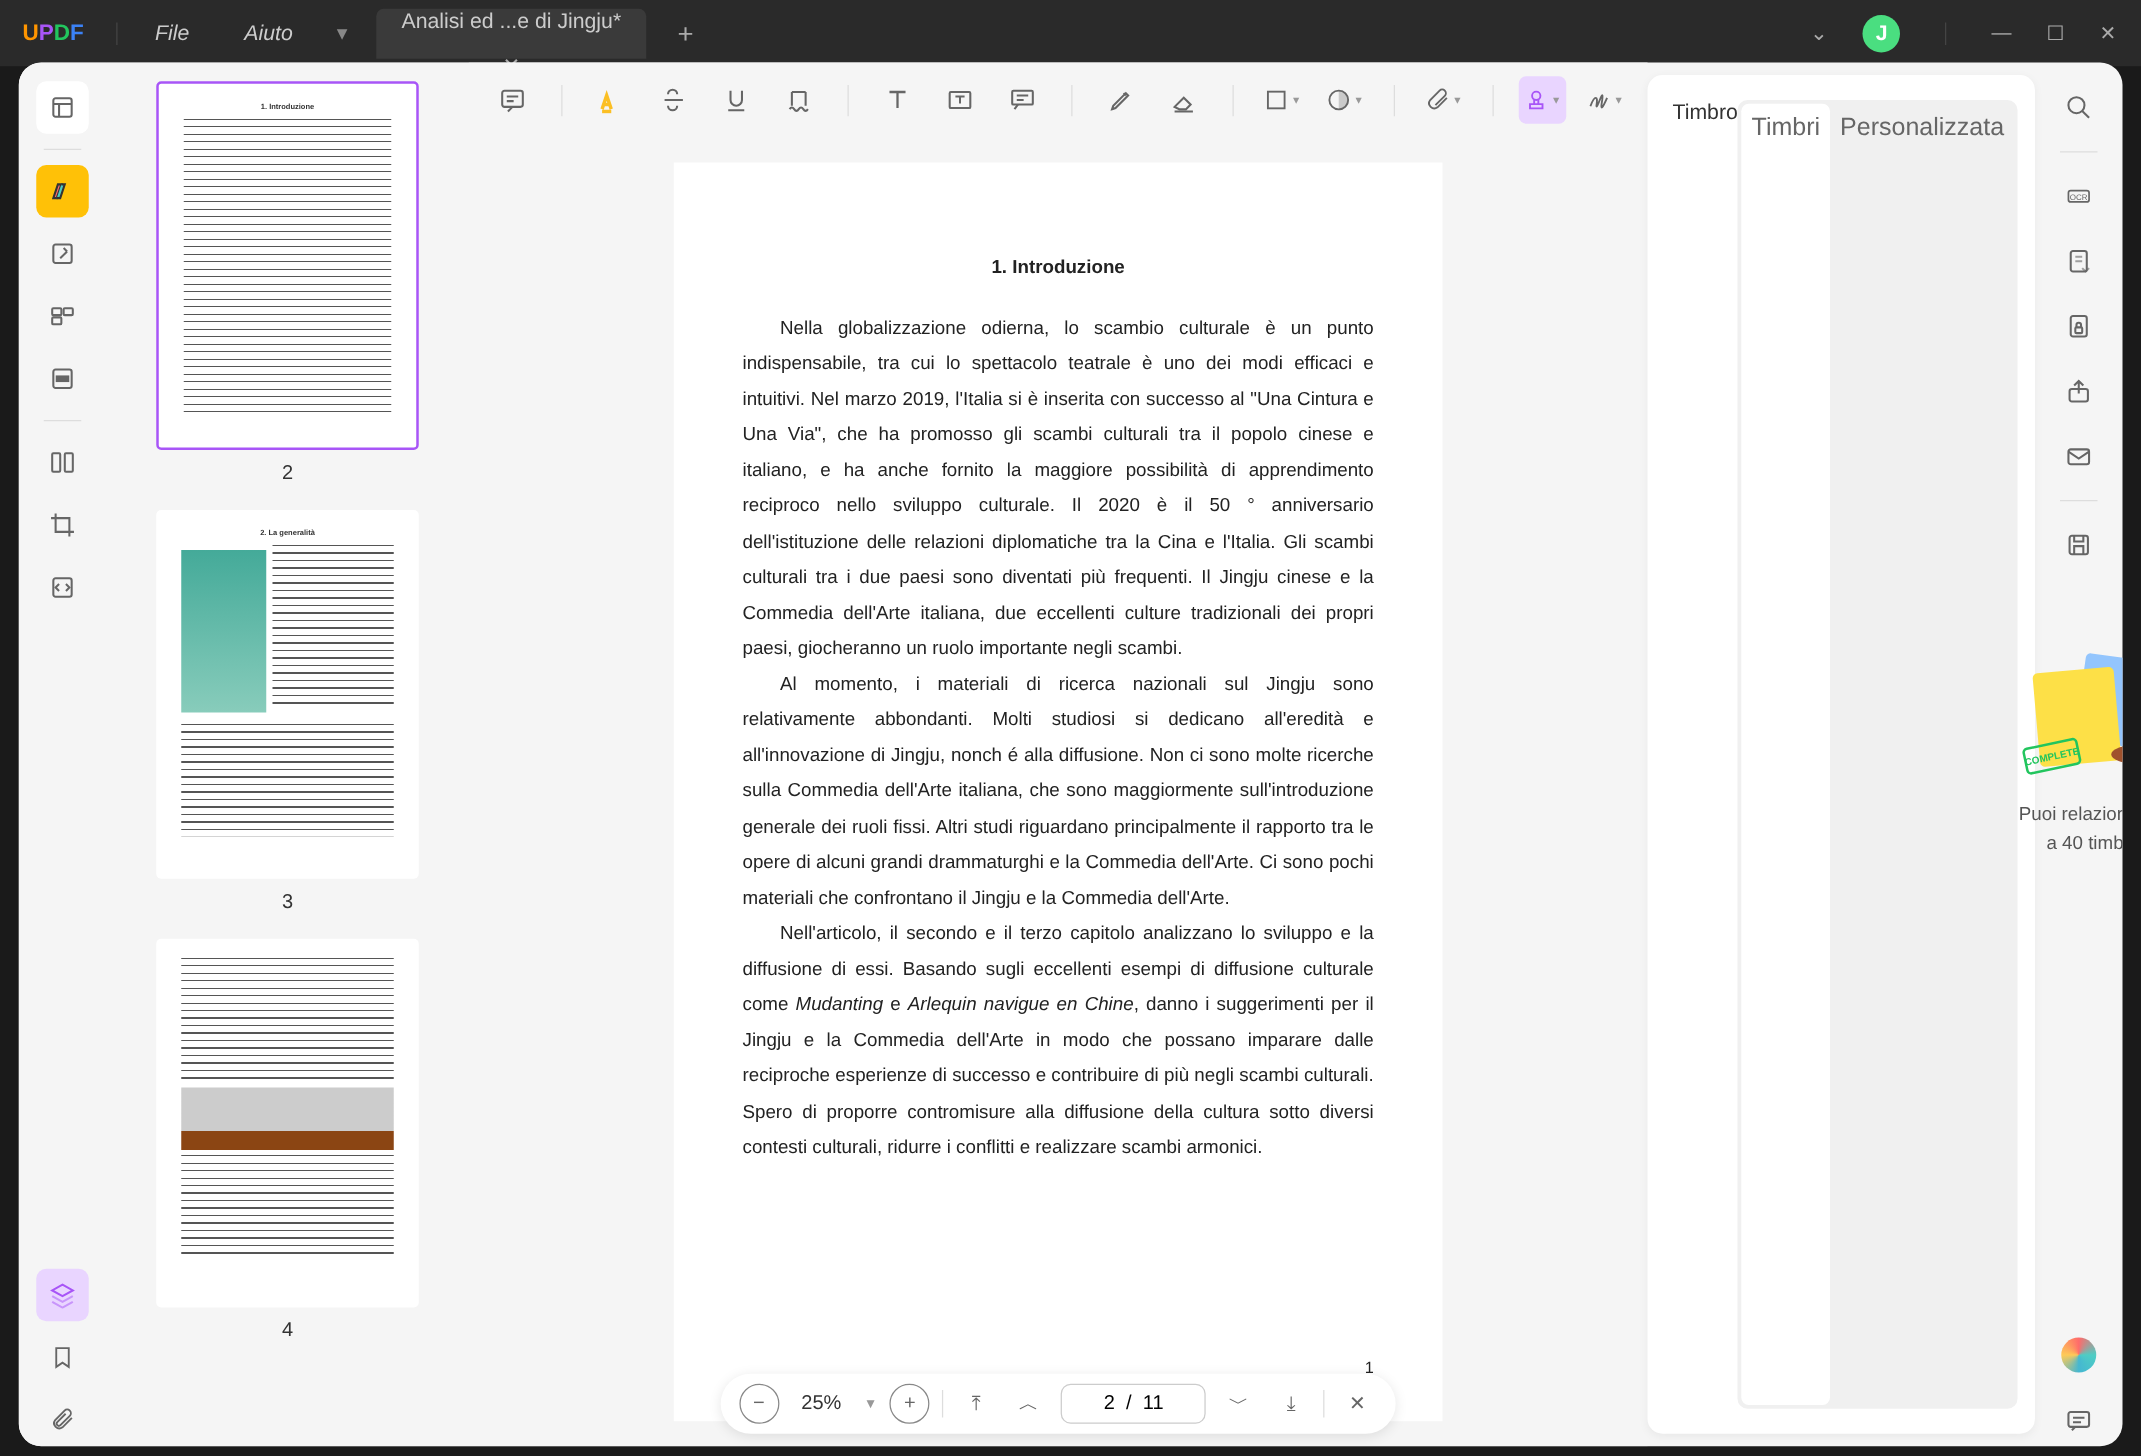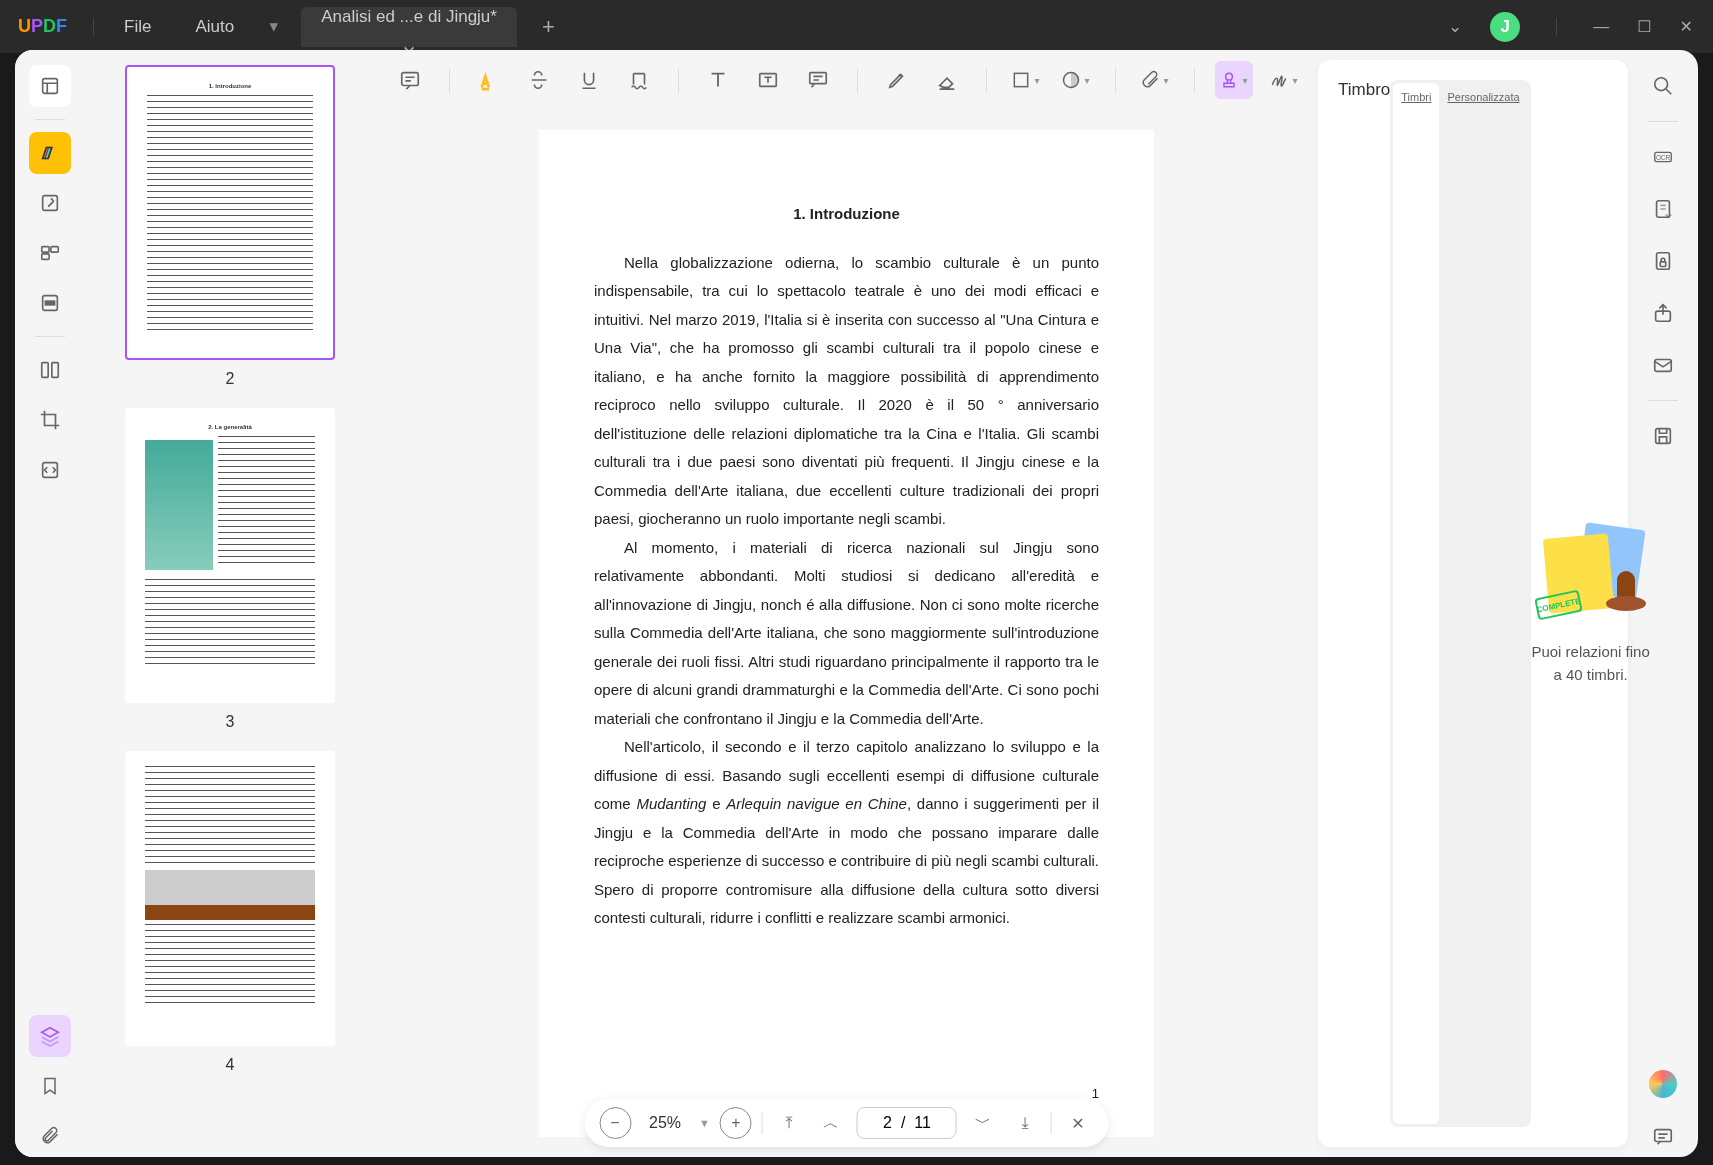--- a/index.html
+++ b/index.html
@@ -1,21 +1,21 @@
 <!DOCTYPE html>
 <html><head>
 <meta charset="utf-8">
 <style>
 * { margin:0; padding:0; box-sizing:border-box; font-family:-apple-system,BlinkMacSystemFont,"Segoe UI",sans-serif; }
 body { background:#1a1a1a; width:1713px; height:1165px; overflow:hidden; }
 .titlebar { height:53px; background:#2a2a2a; display:flex; align-items:center; color:#ccc; font-size:17px; }
 .logo { font-weight:bold; margin:0 18px; font-size:18px; }
 .logo span:nth-child(1){color:#ff9500;} .logo span:nth-child(2){color:#a855f7;} .logo span:nth-child(3){color:#22c55e;} .logo span:nth-child(4){color:#3b82f6;}
 .tb-sep { width:1px; height:18px; background:#444; margin:0 8px; }
-.menu-item { padding:0 22px; cursor:pointer; }
+.menu-item { padding:0 22px; cursor:pointer;font-style:italic; }
 .tab-btn { width:35px; display:flex; justify-content:center; color:#888; }
 .tab { background:#3a3a3a; padding:0 20px; height:40px; display:flex; align-items:center; border-radius:6px 6px 0 0; gap:15px; margin-left:10px;flex-direction:column; }
 .newtab { margin-left:25px; color:#aaa; font-size:22px; }
 .tb-right { margin-left:auto; display:flex; align-items:center; gap:28px; padding-right:20px; }
 .avatar { width:30px; height:30px; border-radius:50%; background:#4ade80; display:flex; align-items:center; justify-content:center; color:#fff; font-weight:bold; }
 .win-btn { color:#aaa; font-size:16px; }
 
 .app { position:absolute; top:50px; left:15px; right:15px; bottom:8px; background:#f5f5f5; border-radius:18px; display:flex; overflow:hidden; }
 .lsb { width:70px; background:#f5f5f5; display:flex; flex-direction:column; align-items:center; padding-top:15px; gap:8px; }
 .lsb-item { width:42px; height:42px; display:flex; align-items:center; justify-content:center; border-radius:8px; color:#666; font-size:22px; }
@@ -44,27 +44,27 @@
 .canvas { flex:1; overflow:auto; display:flex; justify-content:center; padding:20px 0; position:relative; }
 .page { width:615px; background:#fff; padding:70px 55px; font-family:"Times New Roman",serif; font-size:15px; line-height:1.9; color:#222; text-align:justify; position:relative; }
 .page h3 { text-align:center; font-size:15px; margin-bottom:20px; }
 .page p { text-indent:2em; }
 .page .pnum { position:absolute; bottom:30px; right:55px; font-size:13px; }
 
 .pager { position:absolute; bottom:10px; left:50%; transform:translateX(-50%); background:#fff; border-radius:25px; height:48px; display:flex; align-items:center; padding:0 15px; gap:10px; box-shadow:0 2px 10px rgba(0,0,0,0.1); }
 .pg-btn { width:32px; height:32px; display:flex; align-items:center; justify-content:center; color:#666; border-radius:50%; font-size:16px; }
 .pg-btn.circ { border:1.5px solid #888; }
 .pg-zoom { font-size:16px; color:#333; padding:0 8px; }
-.pg-input { border:1px solid #ccc; border-radius:8px; padding:6px 12px; font-size:16px; width:100px; text-align:center; }
+.pg-input { border:1px solid #ccc; border-radius:8px; padding:6px 12px; font-size:16px; width:116px; text-align:center; }
 .pg-sep { width:1px; height:22px; background:#ddd; }
 
 .rpanel { width:310px; background:#fff; border-radius:12px; margin:10px 0 10px 0; padding:20px; display:flex; box-shadow:0 2px 8px rgba(0,0,0,0.05); }
 .rpanel h3 { font-size:17px; font-weight:500; color:#333; margin-bottom:18px; }
 .rtabs { display:flex; background:#f0f0f0; border-radius:8px; padding:3px; }
-.rtab { flex:1; text-align:right; padding:8px; border-radius:6px; font-size:11px; color:#666;text-decoration:underline; }
+.rtab { flex:1; text-align:right; padding:8px; border-radius:6px; font-size:20px; color:#666; }
 .rtab.active { background:#fff; }
 .rbody { flex:1; display:flex; flex-direction:column; align-items:center; justify-content:center; }
 .stamp-illus { width:120px; height:100px; position:relative; margin-bottom:20px; }
 .stamp-illus .note1 { position:absolute; width:60px; height:70px; background:#93c5fd; transform:rotate(8deg); left:50px; top:5px; border-radius:4px; }
 .stamp-illus .note2 { position:absolute; width:65px; height:75px; background:#fde047; transform:rotate(-5deg); left:15px; top:15px; border-radius:4px; }
 .stamp-illus .stamper { position:absolute; width:50px; height:50px; right:0; bottom:0; }
 .stamp-illus .stamper .handle { width:18px; height:28px; background:#8b4513; border-radius:10px 10px 4px 4px; margin:0 auto; }
 .stamp-illus .stamper .base { width:40px; height:15px; background:#a0522d; border-radius:50%; margin:-3px auto 0; }
 .stamp-illus .mark { position:absolute; left:5px; bottom:5px; width:45px; height:22px; border:2px solid #22c55e; border-radius:4px; font-size:8px; color:#22c55e; display:flex; align-items:center; justify-content:center; transform:rotate(-12deg); font-weight:bold; }
 .rhint { font-size:15px; color:#555; text-align:center; line-height:1.5; }

